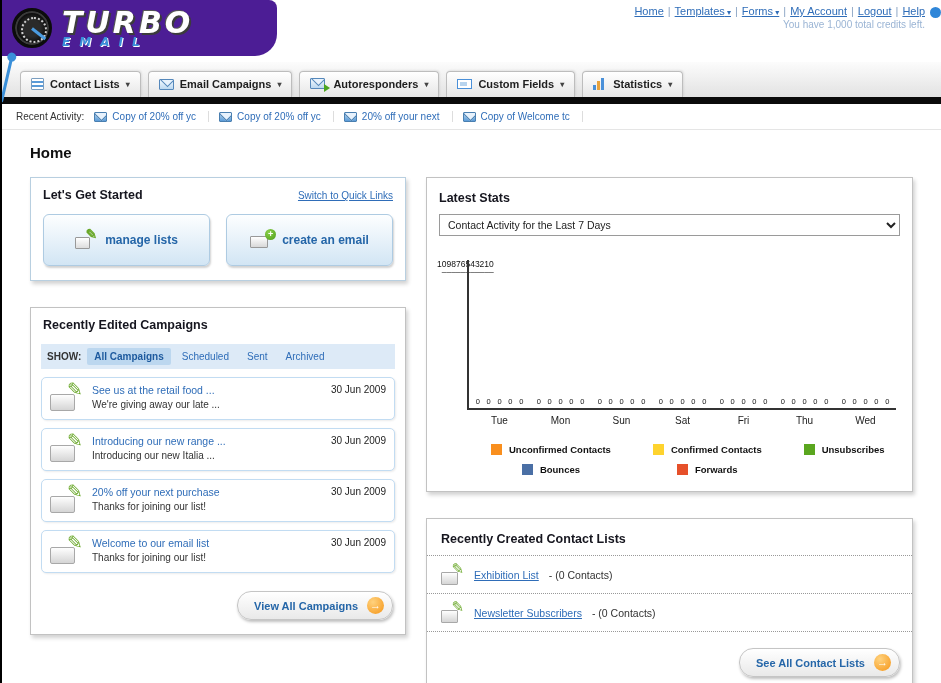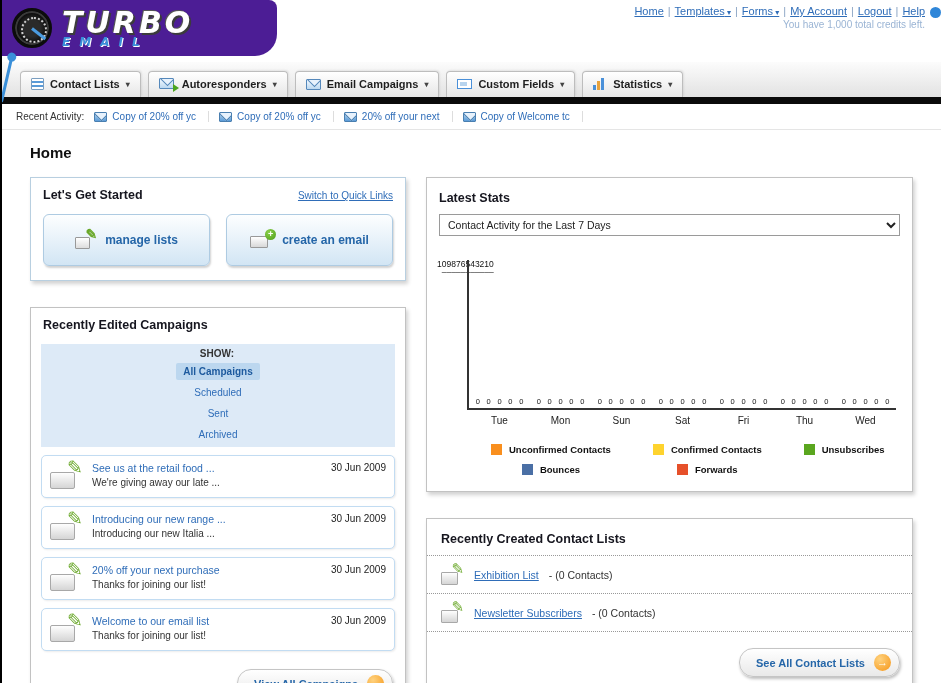--- a/index.html
+++ b/index.html
@@ -76,21 +76,21 @@
 .mini-doc { position: relative; width: 21px; height: 18px; flex: none; }
 .mini-doc .paper { position: absolute; left: 0; bottom: 0; width: 15px; height: 12px; background: linear-gradient(#fff, #ddd); border: 1px solid #999; border-radius: 1px; }
 .pencil::after { content: "✎"; }
 .mini-doc .pencil { position: absolute; right: -1px; top: -4px; color: #6aa82a; font-size: 14px; line-height: 1; }
 .mini-env { position: relative; width: 23px; height: 17px; flex: none; }
 .mini-env .env { position: absolute; left: 0; bottom: 1px; width: 18px; height: 12px; background: linear-gradient(#fff, #d8d8d8); border: 1px solid #999; border-radius: 1px; }
 .mini-env .plus { position: absolute; right: -3px; top: -3px; width: 11px; height: 11px; border-radius: 50%; background: radial-gradient(circle at 35% 30%, #8ad04a, #4e9e1a); color: #fff; font-size: 9px; font-weight: bold; line-height: 11px; text-align: center; }
 .mini-env .plus::after { content: "+"; }
 
 
-.camp-tabs-row { display: flex; align-items: center; gap: 4px; background: #ddeaf7; margin: 10px 10px 4px; padding: 4px 6px; font-size: 10px; flex-direction: column; }
+.camp-tabs-row { display: flex; align-items: center; gap: 4px; background: #ddeaf7; margin: 10px 10px 4px; padding: 4px 6px; font-size: 10px; }
 .show-label { font-weight: bold; color: #333; margin-right: 2px; }
 .camp-tab { color: #2f6db8; padding: 3px 7px; cursor: pointer; }
 .camp-tab.active { background: #bcd7ef; color: #1d5a9e; font-weight: bold; border-radius: 2px; }
 .camp-item { display: flex; gap: 9px; border: 1px solid #c2dcf2; border-radius: 5px; margin: 8px 10px; padding: 6px 8px 8px; box-shadow: 1px 1px 2px rgba(0,0,0,0.08); cursor: pointer; background: #fff; }
 .camp-icon { position: relative; width: 33px; height: 27px; flex: none; }
 .camp-icon .paper { position: absolute; left: 0; bottom: 0; width: 25px; height: 17px; background: linear-gradient(#fefefe, #d5d5d5); border: 1px solid #a8a8a8; border-radius: 2px; }
 .camp-icon .pencil2 { position: absolute; right: 0; top: -4px; color: #6aa82a; font-size: 19px; line-height: 1; }
 .pencil2::after { content: "✎"; }
 .camp-text { flex: 1; }
 .camp-title { color: #2f6db8; font-size: 10.5px; margin-bottom: 3px; }
@@ -154,30 +154,30 @@
     <div class="blue-dot"></div>
   </div>
 
   <div class="navbar">
     <div class="nav-tab">
       <span class="nicon icon-list"></span>
       <span>Contact Lists</span>
       <span class="dd"></span>
     </div>
     <div class="nav-tab">
+      <span class="nicon icon-env"></span>
+      <span>Email Campaigns</span>
+      <span class="dd"></span>
+    </div>
+    <div class="nav-tab">
       <span class="nicon icon-env-wrap">
           <span class="icon-env"></span>
           <span class="green-arrow"></span>
         </span>
       <span>Autoresponders</span>
-      <span class="dd"></span>
-    </div>
-    <div class="nav-tab">
-      <span class="nicon icon-env"></span>
-      <span>Email Campaigns</span>
       <span class="dd"></span>
     </div>
     <div class="nav-tab">
       <span class="nicon icon-field"></span>
       <span>Custom Fields</span>
       <span class="dd"></span>
     </div>
     <div class="nav-tab">
       <span class="nicon icon-stats">
           <i></i>

